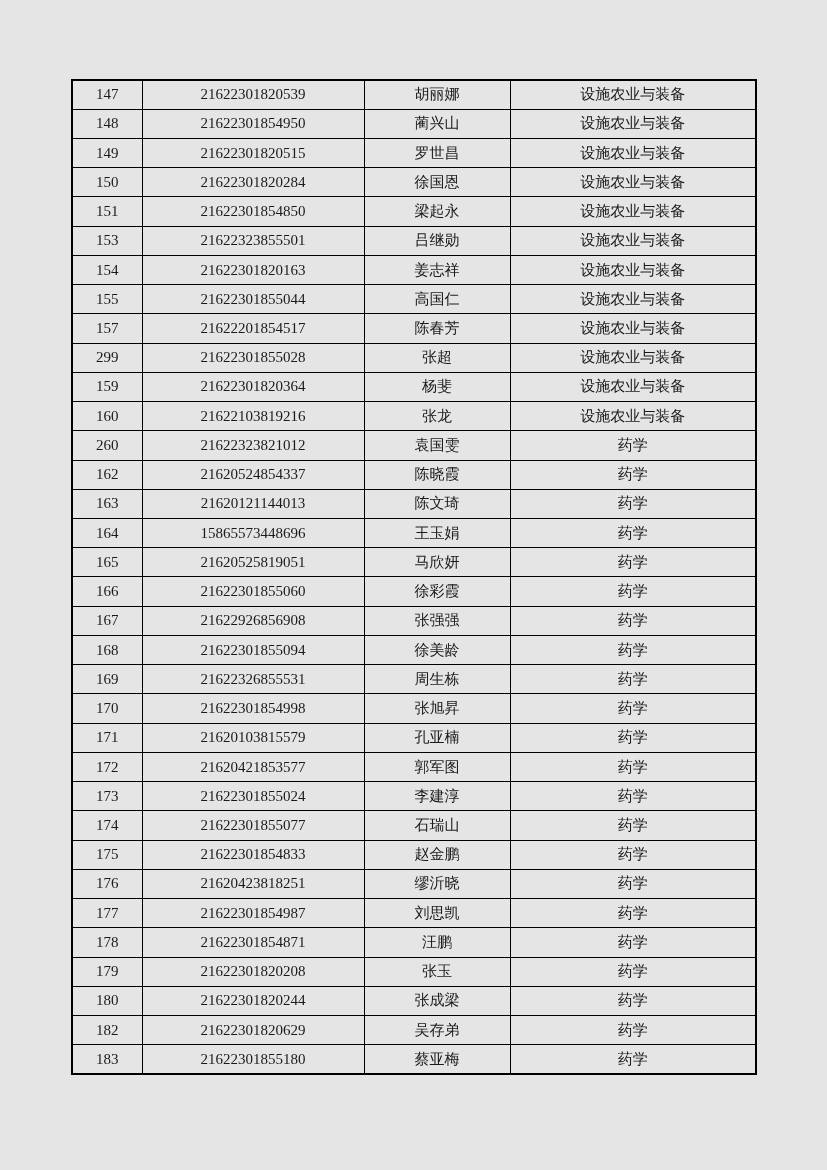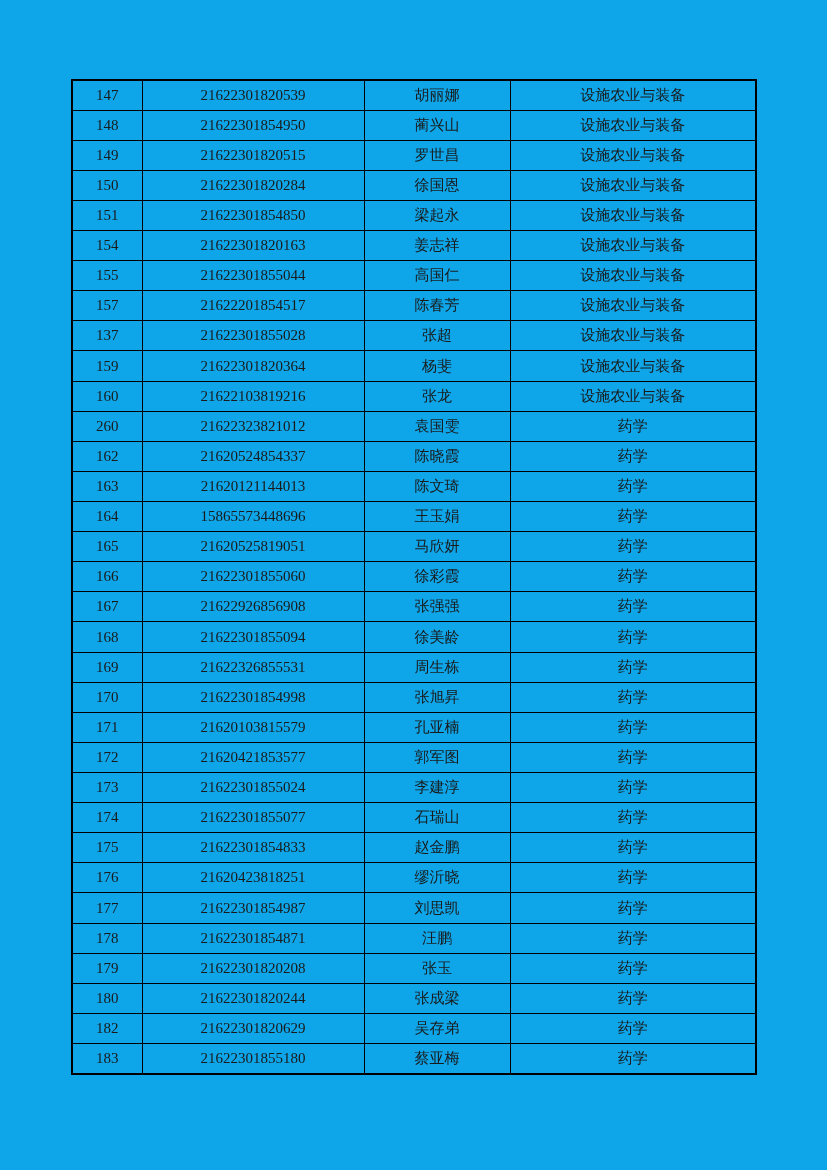--- a/index.html
+++ b/index.html
@@ -12,21 +12,21 @@
     height: 1170px;
     position: relative;
     overflow: hidden;
     font-family: "Liberation Serif", "DejaVu Serif", serif;
   }
   .page {
     position: absolute;
     left: 0; top: 0;
     width: 827px;
     height: 1170px;
-    background: #0ea5e9;
+    background: #e5e5e5;
   }
   table.roster {
     position: absolute;
     left: 71px;
     top: 79px;
     width: 684px;
     height: 996px;
     border-collapse: collapse;
     table-layout: fixed;
     border: 2px solid #000000;
@@ -85,39 +85,45 @@
           <td>徐国恩</td>
           <td>设施农业与装备</td>
         </tr>
         <tr>
           <td>151</td>
           <td>21622301854850</td>
           <td>梁起永</td>
           <td>设施农业与装备</td>
         </tr>
         <tr>
+          <td>153</td>
+          <td>21622323855501</td>
+          <td>吕继勋</td>
+          <td>设施农业与装备</td>
+        </tr>
+        <tr>
           <td>154</td>
           <td>21622301820163</td>
           <td>姜志祥</td>
           <td>设施农业与装备</td>
         </tr>
         <tr>
           <td>155</td>
           <td>21622301855044</td>
           <td>高国仁</td>
           <td>设施农业与装备</td>
         </tr>
         <tr>
           <td>157</td>
           <td>21622201854517</td>
           <td>陈春芳</td>
           <td>设施农业与装备</td>
         </tr>
         <tr>
-          <td>137</td>
+          <td>299</td>
           <td>21622301855028</td>
           <td>张超</td>
           <td>设施农业与装备</td>
         </tr>
         <tr>
           <td>159</td>
           <td>21622301820364</td>
           <td>杨斐</td>
           <td>设施农业与装备</td>
         </tr>

